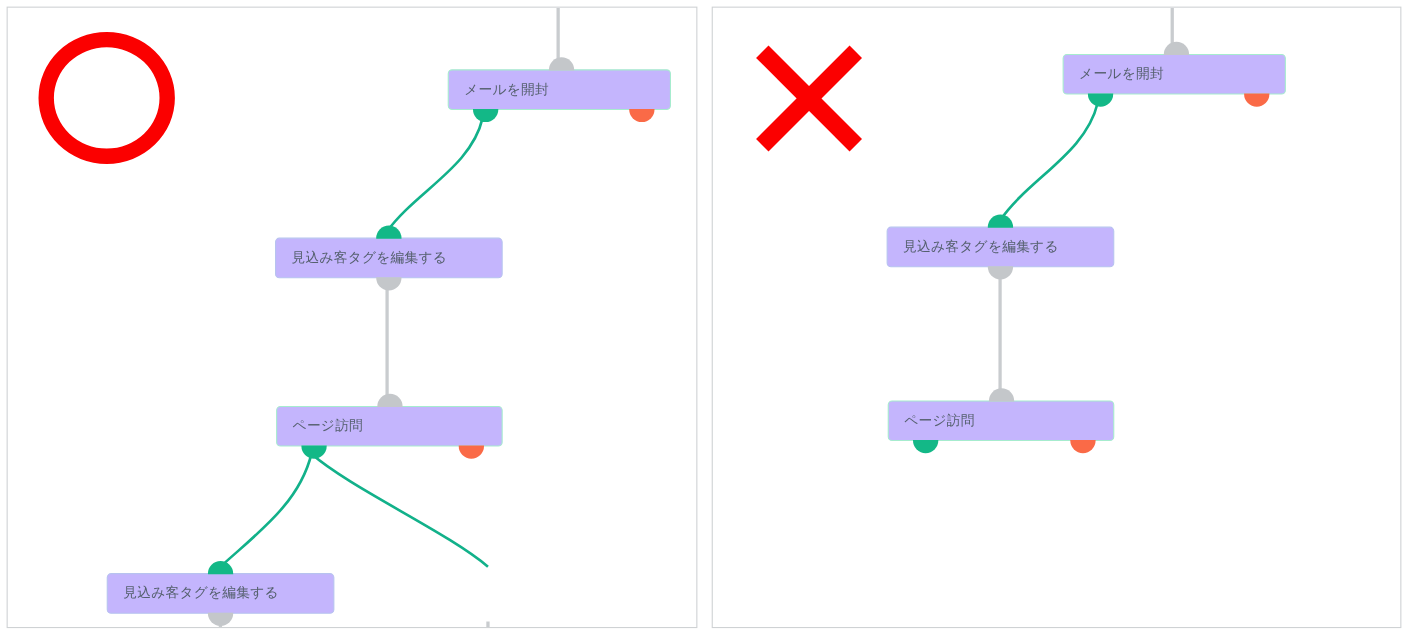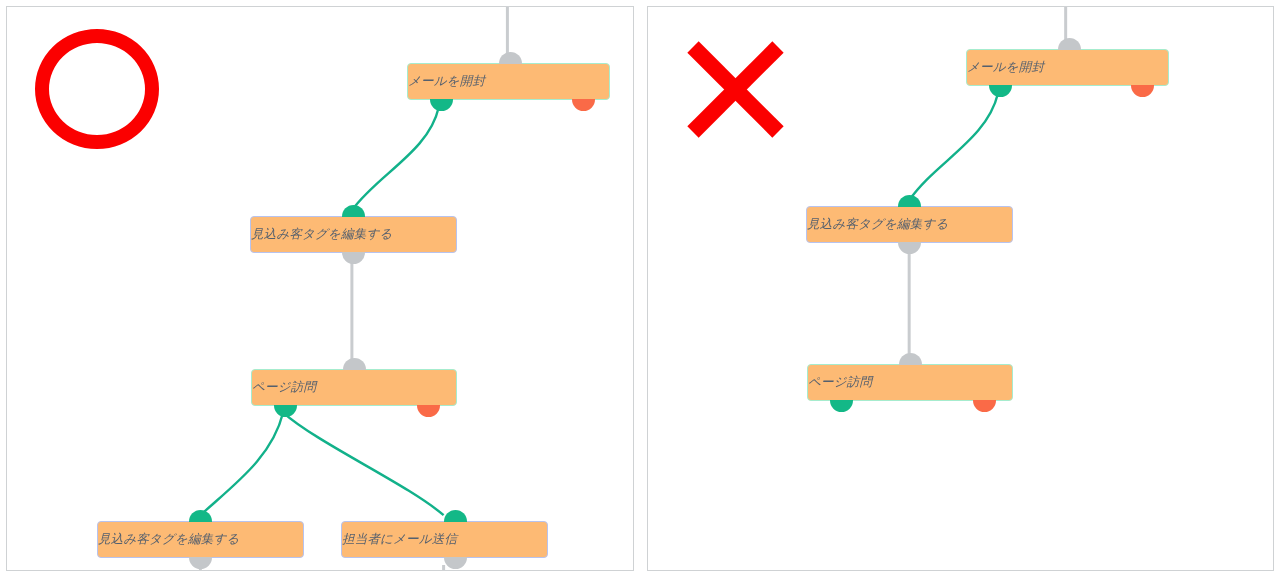--- a/index.html
+++ b/index.html
@@ -37,29 +37,29 @@
     left: 0; top: 0;
     width: 100%; height: 100%;
     pointer-events: none;
   }
 
   
   .node {
     position: absolute;
     height: 37px;
     border-radius: 4px;
-    background: #fdba74;
+    background: #c4b5fd;
     display: flex;
     align-items: center;
+    padding-left: 14px;
     font-size: 12.5px;
     letter-spacing: .2px;
     color: #55606e;
     white-space: nowrap;
     z-index: 3;
-    font-style: italic;
   }
   .node.trigger { border: 1px solid #a6ecce; }
   .node.action  { border: 1px solid #b7c3ef; }
   .node-label { pointer-events: none; }
 
   
   .port {
     position: absolute;
     width: 23px;
     height: 12px;
@@ -125,25 +125,20 @@
         <span class="port bottom green" style="left:22px;"></span>
         <span class="port bottom orange" style="left:165px;"></span>
       </div>
 
       <div class="node action" style="left:90px; top:514px; width:207px;">
         <span class="node-label">見込み客タグを編集する</span>
         <span class="port top green" style="left:91px;"></span>
         <span class="port bottom grey" style="left:91px;"></span>
       </div>
 
-      <div class="node action" style="left:334px; top:514px; width:207px;">
-        <span class="node-label">担当者にメール送信</span>
-        <span class="port top green" style="left:102px;"></span>
-        <span class="port bottom grey" style="left:102px;"></span>
-      </div>
 
     </div>
   </div>
 
   <div class="panel" id="panel-bad">
     <div class="canvas">
 
       <svg class="edge-layer" viewBox="0 0 627 565" preserveAspectRatio="none">
         <path d="M 419 0 L 419 42" stroke="#c9cccf" stroke-width="3" fill="none"></path>
         <path d="M 262 245 L 262 355" stroke="#c9cccf" stroke-width="3" fill="none"></path>

